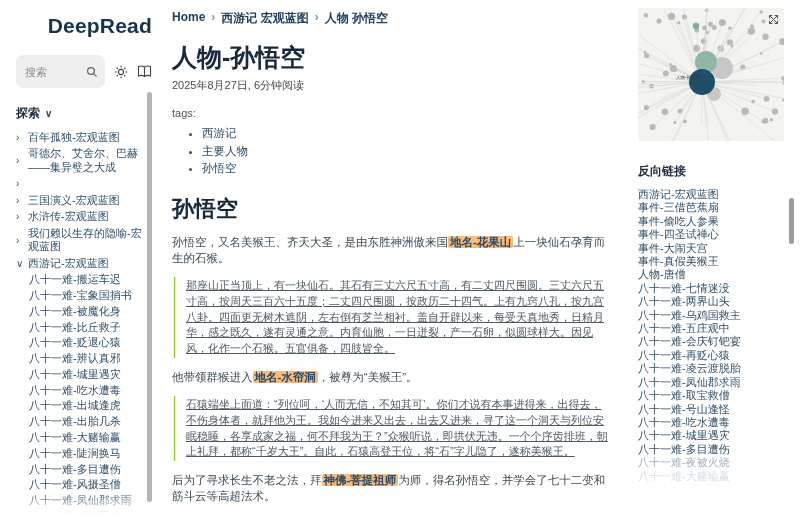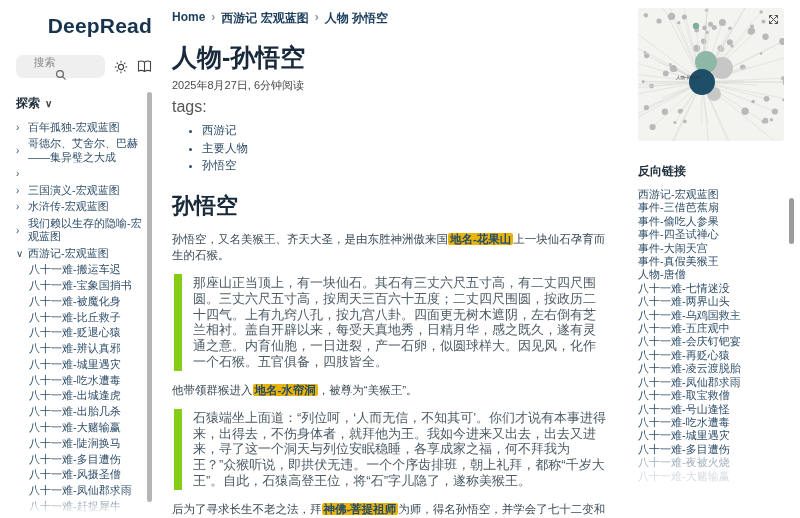--- a/index.html
+++ b/index.html
@@ -9,21 +9,21 @@
     display:flex; background:#ffffff;
     font-family:"Liberation Sans", sans-serif;
     color:#333;
   }
   
   .sidebar { width:160px; min-width:160px; height:518px; position:relative;
              padding:14px 8px 0 16px; overflow:hidden; }
   .logo { font-size:21px; font-weight:800; color:#17334d; letter-spacing:.2px;text-align:right; }
   .search-row { display:flex; align-items:center; gap:9px; margin-top:17px; }
   .search-box { display:flex; align-items:center; justify-content:space-between;
-                background:#efefef; border-radius:7px; height:23px; width:94px; padding:0 7px;flex-direction:column; }
+                background:#efefef; border-radius:7px; height:33px; width:94px; padding:16px 7px; }
   .search-box input { border:none; background:transparent; width:58px; font-size:11px;
                       outline:none; color:#333; font-family:"Liberation Sans",sans-serif; }
   .search-box input::placeholder { color:#8a8a8a; }
   .icon-btn { display:flex; align-items:center; justify-content:center; cursor:pointer; }
   .explore { margin-top:17px; font-size:12px; font-weight:bold; color:#1f2d3a;
              display:flex; align-items:center; gap:5px; }
   .explore .chev-down { font-size:10px; color:#444; }
   .nav { margin-top:7px; font-size:11px; color:#2e4d68; line-height:13.4px; }
   .nav-book { display:flex; gap:4px; padding:1.6px 0; align-items:center; cursor:pointer; }
   .nav-book .chev { color:#3a556d; font-size:10px; width:8px; flex:none; }
@@ -35,28 +35,28 @@
                   background:linear-gradient(rgba(255,255,255,0),#ffffff 85%); pointer-events:none; }
   .sb-thumb { position:absolute; right:8px; top:92px; width:5px; height:410px;
               background:#b5b5b5; border-radius:3px; }
   
   .main { flex:1; height:518px; padding:10px 16px 0 12px; overflow:hidden; }
   .breadcrumb { display:flex; gap:6px; font-size:12px; font-weight:bold; color:#1d3d5c; }
   .crumb { cursor:pointer; }
   .sep { color:#8a97a3; font-weight:bold; }
   .page-title { font-size:25px; font-weight:bold; color:#17293a; margin:14px 0 4px; }
   .meta { font-size:11px; color:#4a4a4a; }
-  .tags-label { margin-top:5px; font-size:16px; color:#555; }
+  .tags-label { margin-top:14px; font-size:11px; color:#555; }
   ul.tags { margin:7px 0 0 0; padding-left:30px; }
   ul.tags li { font-size:11.5px; color:#2e4d68; margin:2.5px 0; cursor:pointer; }
   .section-heading { font-size:22px; font-weight:bold; color:#17293a; margin:18px 0 8px; }
   .para { font-size:11.5px; line-height:16px; color:#3b4a55; margin:10px 0; }
-  .quote { border-left:8px solid #84cc16; margin:11px 0 11px 2px; padding:1px 0 1px 11px;
-           font-size:13px; line-height:15.8px; color:#4c5a64; }
-  .entity { background:#eab308; color:#1f4a70; font-weight:bold; padding:0 2px;
+  .quote { border-left:1px solid #84cc16; margin:11px 0 11px 2px; padding:1px 0 1px 11px;
+           font-size:11px; line-height:15.8px; color:#4c5a64;text-decoration:underline; }
+  .entity { background:#fdba74; color:#1f4a70; font-weight:bold; padding:0 2px;
             border-radius:2px; cursor:pointer; }
   
   .rightbar { width:176px; min-width:176px; height:518px; position:relative;
               padding:8px 16px 0 14px; overflow:hidden; }
   .rb-heading { font-size:12px; font-weight:bold; color:#1f2d3a; margin:2px 0 8px; }
   .graph-box { width:146px; height:133px; background:#f3f3f0; border-radius:3px; position:relative; }
   .expand-btn { position:absolute; top:4px; right:4px; width:14px; height:14px;
                 display:flex; align-items:center; justify-content:center; cursor:pointer; }
   .backlinks-title { margin-top:22px; }
   .backlinks { font-size:11px; color:#2e4d68; line-height:13.4px; }

